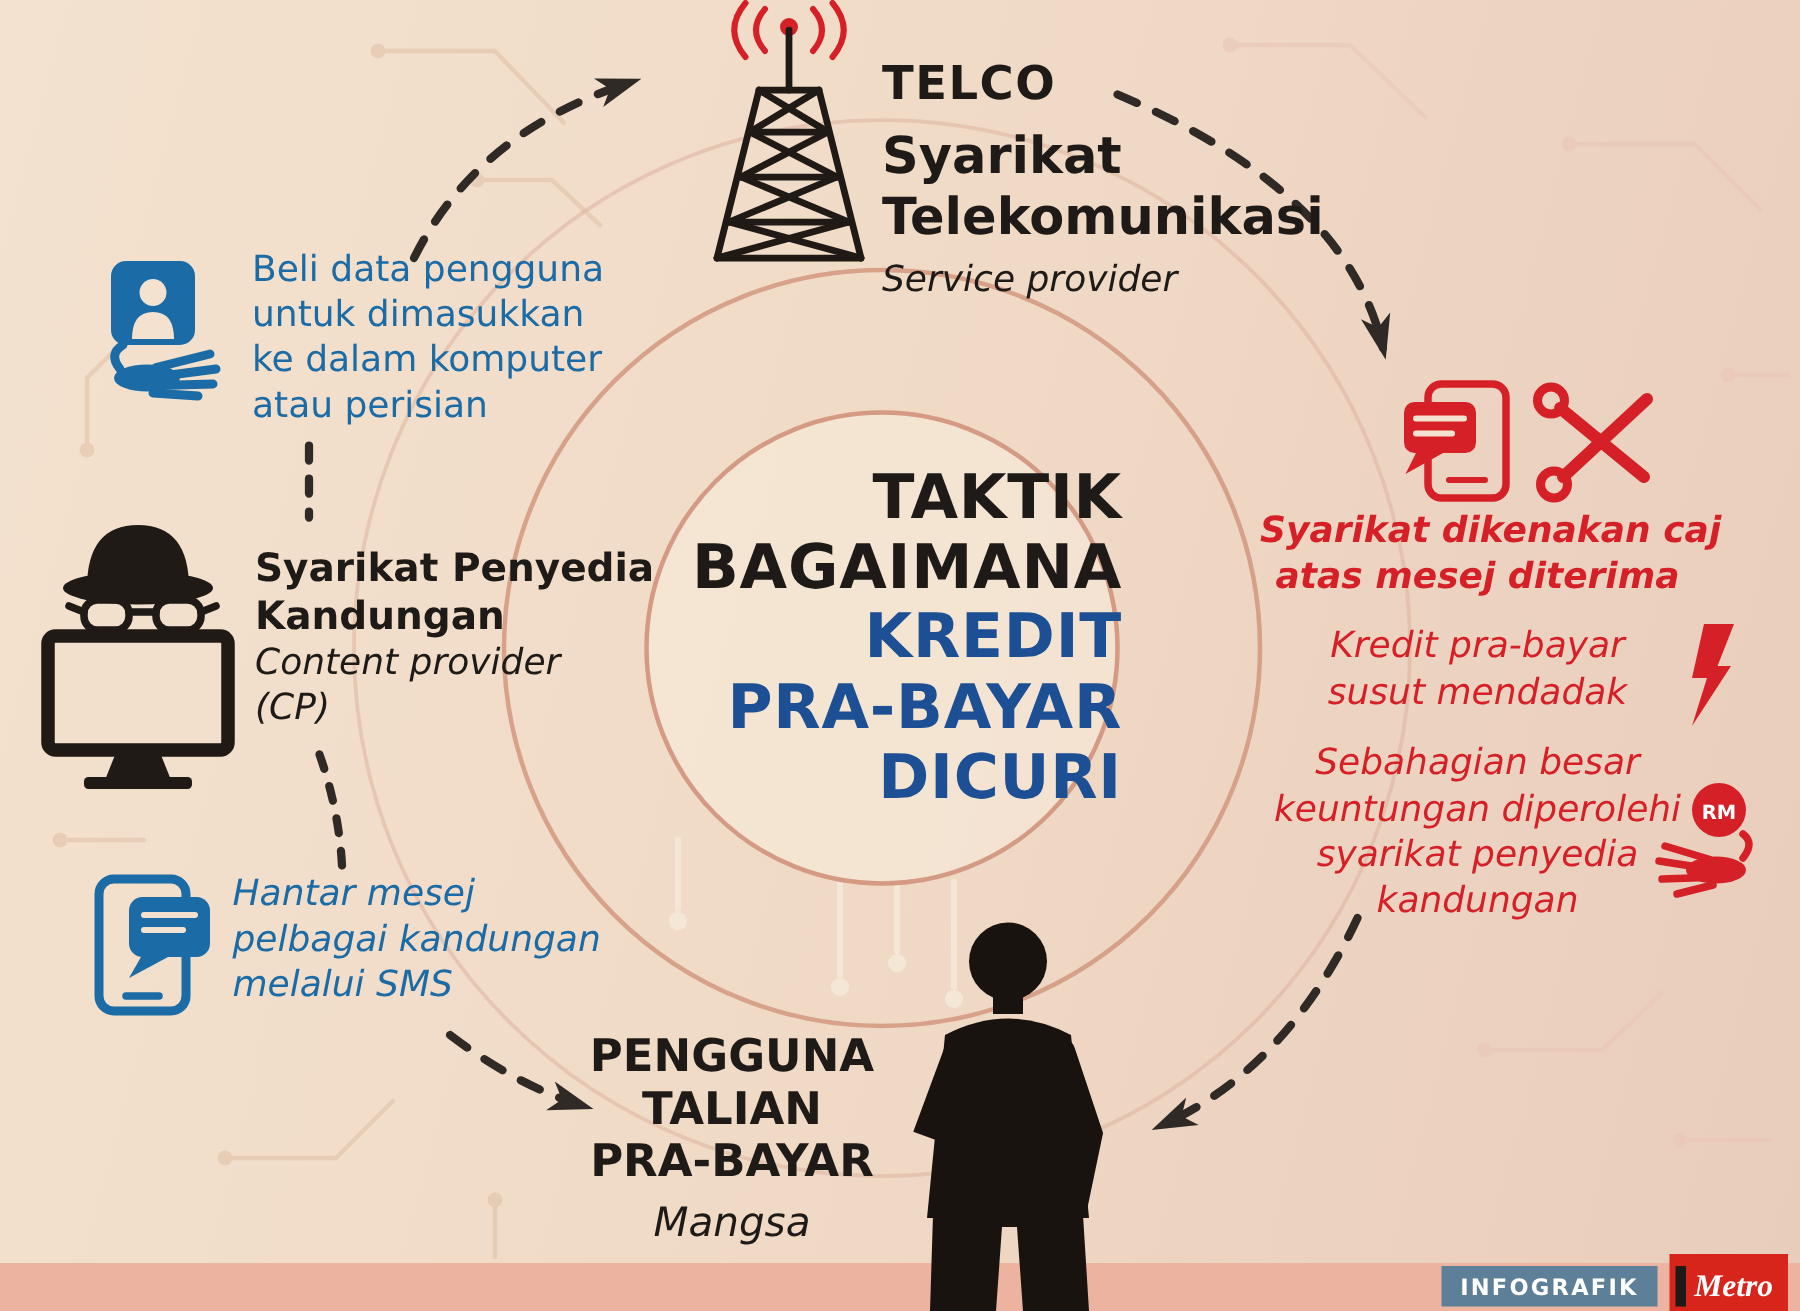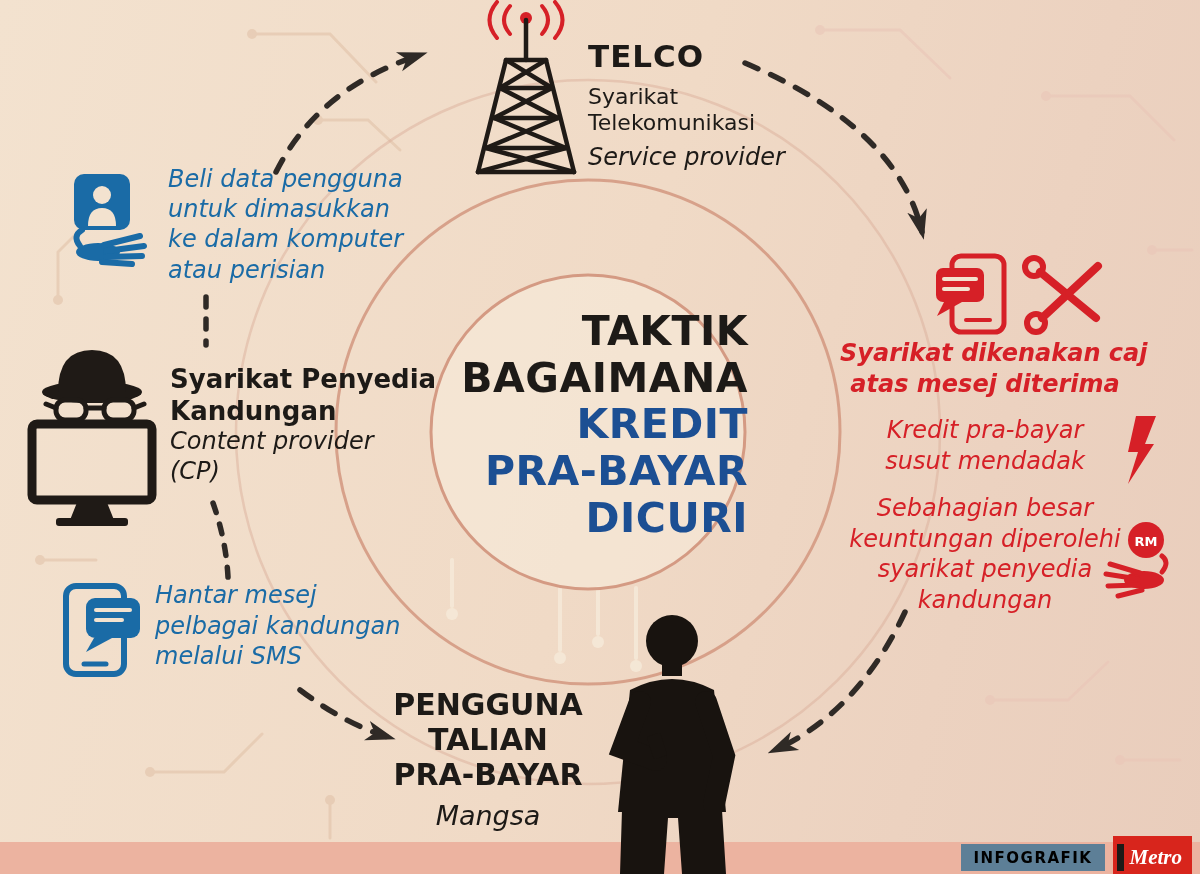--- a/index.html
+++ b/index.html
@@ -8,24 +8,24 @@
     position:relative;width:1200px;height:874px;overflow:hidden;
     font-family:"DejaVu Sans","Liberation Sans",sans-serif;
     background:linear-gradient(105deg,#f3e2cf 0%,#f0dac6 50%,#ecd2c0 78%,#e9cdbc 100%);
   }
   .abs{position:absolute}
   svg{display:block}
 
   
   .telco-block{left:588px;top:38px;color:#1d1a17}
   .telco-name{font-size:31px;font-weight:bold;letter-spacing:1px;margin-bottom:10px}
-  .telco-line{font-size:22px;font-weight:normal;line-height:1.2;white-space:nowrap}
+  .telco-line{font-size:34px;font-weight:bold;line-height:1.2;white-space:nowrap}
   .telco-sub{font-size:24px;font-style:italic;margin-top:6px;white-space:nowrap}
 
-  .buy-data{left:168px;top:164px;color:#1a6ba6;font-style:italic;font-size:24px;line-height:1.26}
+  .buy-data{left:168px;top:164px;color:#1a6ba6;font-size:24px;line-height:1.26}
   .buy-data div{white-space:nowrap}
 
   .cp-block{left:170px;top:364px;color:#1d1a17;line-height:1.22}
   .cp-bold{font-size:26px;font-weight:bold;white-space:nowrap}
   .cp-italic{font-size:24px;font-style:italic;white-space:nowrap}
   .cp-gap{margin-top:0}
 
   .sms-block{left:155px;top:580px;color:#1a6ba6;font-style:italic;font-size:24px;line-height:1.28}
   .sms-block div{white-space:nowrap}
 
@@ -39,21 +39,21 @@
   .ct-blue{color:#1c4f93}
 
   .red-block{left:840px;top:338px;width:290px;text-align:center;color:#d62027;font-style:italic}
   .red-block div{white-space:nowrap}
   .red-bold{font-size:24px;font-weight:bold;line-height:1.28}
   .red-reg{font-size:24px;line-height:1.28}
   .red-gap{margin-top:16px}
 
   
   .footer-badges{right:8px;bottom:3px;display:flex;gap:8px;align-items:center;height:27px}
-  .badge-info{background:#5d7f97;color:#000000;font-size:15px;font-weight:bold;
+  .badge-info{background:#5d7f97;color:#ffffff;font-size:15px;font-weight:bold;
     letter-spacing:1.5px;padding:0 12px;height:27px;display:flex;align-items:center}
   .badge-metro{background:#d8251c;height:44px;display:flex;align-items:center;padding:0 10px 0 4px}
   .metro-strip{width:7px;height:27px;background:#1d1a17;margin-right:6px}
   .metro-text{color:#fff;font-family:"Liberation Serif","DejaVu Serif",serif;
     font-style:italic;font-weight:bold;font-size:21px;line-height:27px}
 </style>
 </head>
 <body>
 
 <div class="stage">

